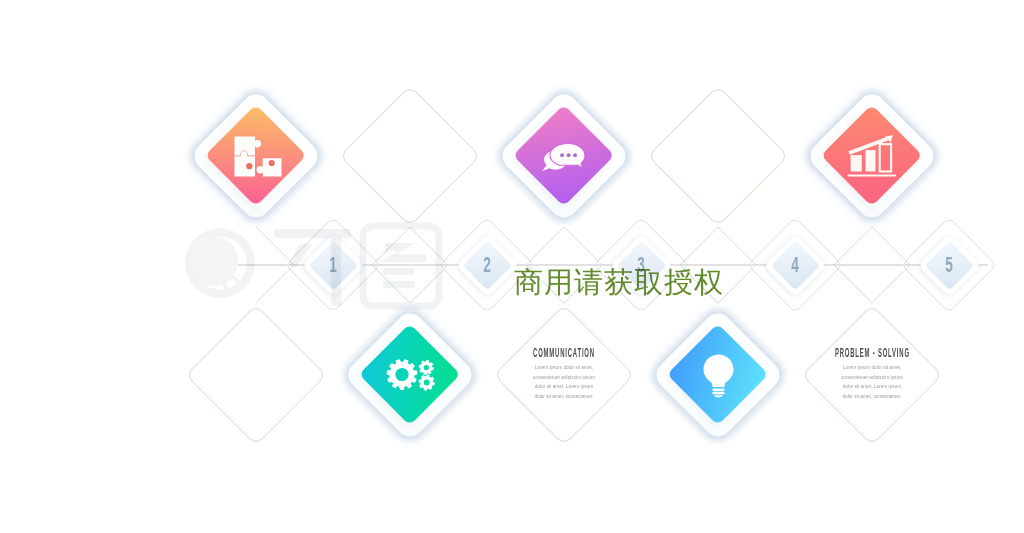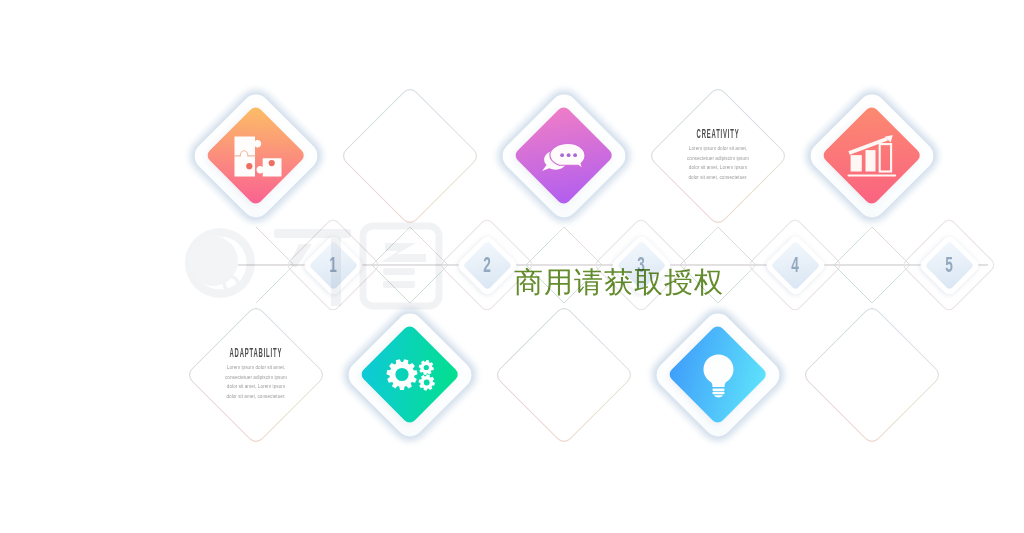--- a/index.html
+++ b/index.html
@@ -152,24 +152,20 @@
               <path d="M47.4 9.2 L46.9 11.8 L45.0 11.8 L44.4 12.8 L45.0 14.5 L42.8 16.0 L41.5 14.7 L40.4 14.9 L39.6 16.6 L37.0 16.1 L37.0 14.2 L36.0 13.6 L34.3 14.2 L32.8 12.0 L34.1 10.7 L33.9 9.6 L32.2 8.8 L32.7 6.2 L34.6 6.2 L35.2 5.2 L34.6 3.5 L36.8 2.0 L38.1 3.3 L39.2 3.1 L40.0 1.4 L42.6 1.9 L42.6 3.8 L43.6 4.4 L45.3 3.8 L46.8 6.0 L45.5 7.3 L45.7 8.4ZM37.2 9.0A2.6 2.6 0 1 0 42.4 9.0A2.6 2.6 0 1 0 37.2 9.0Z"></path>
               <path d="M48.4 24.2 L47.8 27.0 L45.8 27.0 L45.1 28.1 L45.9 29.9 L43.5 31.5 L42.0 30.1 L40.8 30.4 L40.0 32.2 L37.2 31.6 L37.2 29.6 L36.1 28.9 L34.3 29.7 L32.7 27.3 L34.1 25.8 L33.8 24.6 L32.0 23.8 L32.6 21.0 L34.6 21.0 L35.3 19.9 L34.5 18.1 L36.9 16.5 L38.4 17.9 L39.6 17.6 L40.4 15.8 L43.2 16.4 L43.2 18.4 L44.3 19.1 L46.1 18.3 L47.7 20.7 L46.3 22.2 L46.6 23.4ZM37.3 24.0A2.9 2.9 0 1 0 43.1 24.0A2.9 2.9 0 1 0 37.3 24.0Z"></path>
             </g>
           </svg>
         </div>
     </div>
       <div class="node txtd" style="left:256px;top:375px">
       <div class="bdr">
           <i></i>
         </div>
-      <div class="body">
-        <div class="ttl">ADAPTABILITY</div>
-        <div class="par">Lorem ipsum dolor sit amet, consectetuer adipiscim ipsum dolor sit amet, Lorem ipsum dolor sit amet, consectetuer.</div>
-      </div>
     </div>
       <div class="node num" style="left:487px;top:265px">
       <div class="outl"></div>
       <div class="shl"></div>
       <div class="fill"></div>
       <div class="n">2</div>
     </div>
       <div class="node icn" style="left:564px;top:156px">
       <div class="glow"></div>
       <div class="frame"></div>
@@ -183,24 +179,20 @@
               <circle cx="27.1" cy="12.7" r="1.9"></circle>
               <circle cx="33.6" cy="12.7" r="1.9"></circle>
             </g>
           </svg>
         </div>
     </div>
       <div class="node txtd" style="left:718px;top:156px">
       <div class="bdr">
           <i></i>
         </div>
-      <div class="body">
-        <div class="ttl">CREATIVITY</div>
-        <div class="par">Lorem ipsum dolor sit amet, consectetuer adipiscim ipsum dolor sit amet, Lorem ipsum dolor sit amet, consectetuer.</div>
-      </div>
     </div>
       <div class="node num" style="left:641px;top:265px">
       <div class="outl"></div>
       <div class="shl"></div>
       <div class="fill"></div>
       <div class="n">3</div>
     </div>
       <div class="node icn" style="left:718px;top:375px">
       <div class="glow"></div>
       <div class="frame"></div>
@@ -213,20 +205,24 @@
  <rect x="9.9" y="37.3" width="12.2" height="2.5" rx="1.1"></rect>
  <path d="M11.6 40.7h8.8c-.6 1.3-2.3 2.2-4.4 2.2s-3.8-.9-4.4-2.2z"></path>
  </g>
           </svg>
         </div>
     </div>
       <div class="node txtd" style="left:564px;top:375px">
       <div class="bdr">
           <i></i>
         </div>
+      <div class="body">
+        <div class="ttl">COMMUNICATION</div>
+        <div class="par">Lorem ipsum dolor sit amet, consectetuer adipiscim ipsum dolor sit amet, Lorem ipsum dolor sit amet, consectetuer.</div>
+      </div>
     </div>
       <div class="node num" style="left:795px;top:265px">
       <div class="outl"></div>
       <div class="shl"></div>
       <div class="fill"></div>
       <div class="n">4</div>
     </div>
       <div class="node icn" style="left:872px;top:156px">
       <div class="glow"></div>
       <div class="frame"></div>
@@ -241,20 +237,24 @@
  <path d="M.9 16.7 L39 2.5 l1.4 3.5 L2.3 20.2z"></path>
  <path d="M45.3.5 L37.1 2.2 43.2 8z"></path>
  </g>
           </svg>
         </div>
     </div>
       <div class="node txtd" style="left:872px;top:375px">
       <div class="bdr">
           <i></i>
         </div>
+      <div class="body">
+        <div class="ttl">PROBLEM - SOLVING</div>
+        <div class="par">Lorem ipsum dolor sit amet, consectetuer adipiscim ipsum dolor sit amet, Lorem ipsum dolor sit amet, consectetuer.</div>
+      </div>
     </div>
       <div class="node num" style="left:949px;top:265px">
       <div class="outl"></div>
       <div class="shl"></div>
       <div class="fill"></div>
       <div class="n">5</div>
     </div>
     </div>
 
   <div class="layer" style="mix-blend-mode:multiply;opacity:.88">

